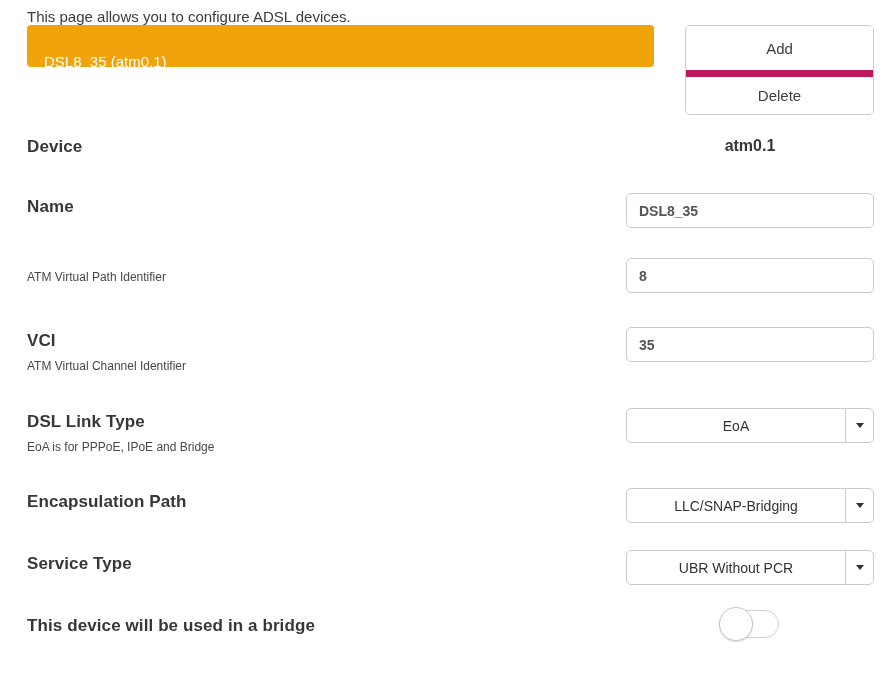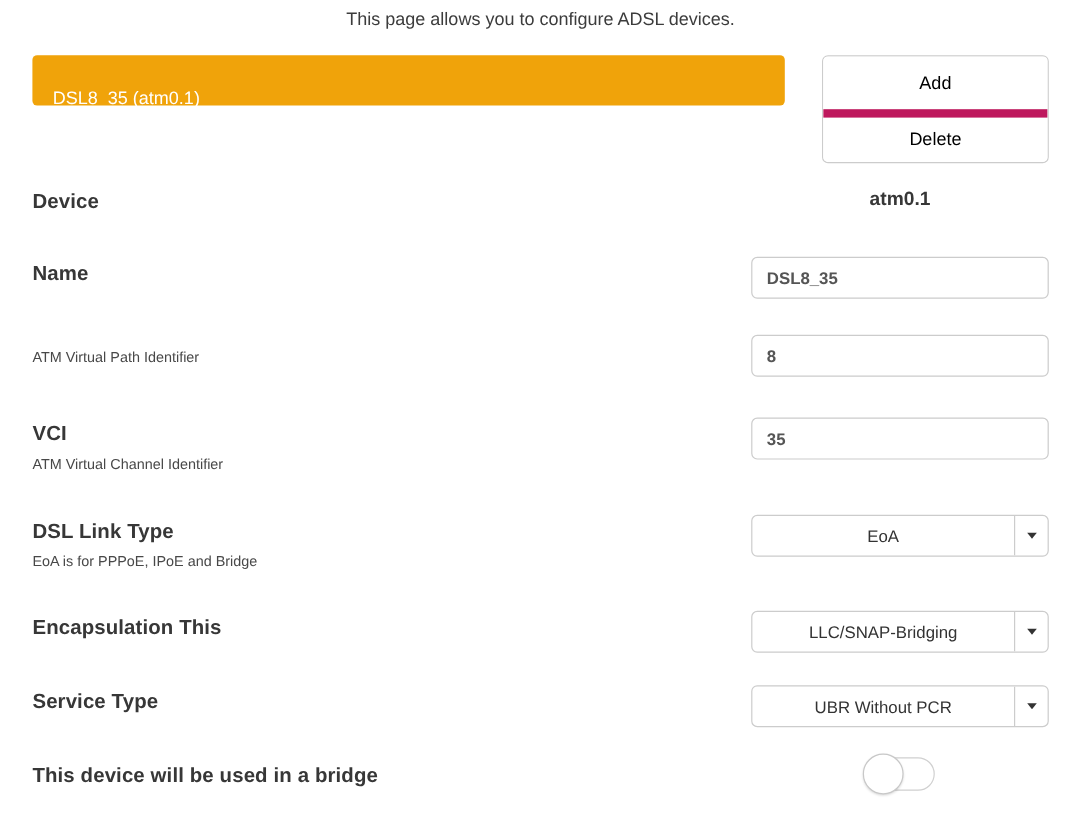--- a/index.html
+++ b/index.html
@@ -8,22 +8,20 @@
     background: #ffffff;
     font-family: "Liberation Sans", "DejaVu Sans", sans-serif;
     color: #373737;
     overflow: hidden;
   }
   .page { padding: 8px 21px 0 27px; }
 
   .description {
     font-size: 15px;
     color: #3c3c3c;
-    margin-bottom: 21px;
-    text-align: center;
   }
 
   
   .selector-row {
     display: flex;
     align-items: flex-start;
     gap: 31px;
     margin-bottom: 22px;
   }
   .device-pill {
@@ -48,21 +46,21 @@
     overflow: hidden;
     background: #fff;
   }
   .btn-group button {
     display: block;
     width: 100%;
     height: 44px;
     background: #fff;
     border: none;
     font-size: 15px;
-    color: #000000;
+    color: #404040;
     cursor: pointer;
     font-family: inherit;
   }
   .btn-group button + button { border-top: 7px solid #be185d; }
 
   
   .form-row {
     display: flex;
     justify-content: space-between;
     align-items: flex-start;
@@ -237,21 +235,21 @@
         <span class="select-value">EoA</span>
         <span class="caret-box">
             <span class="caret"></span>
           </span>
       </div>
     </div>
   </div>
 
   <div class="form-row row-encaps">
     <div class="label-col">
-      <div class="field-label">Encapsulation This</div>
+      <div class="field-label">Encapsulation Path</div>
     </div>
     <div class="control-col">
       <div class="select">
         <span class="select-value">LLC/SNAP-Bridging</span>
         <span class="caret-box">
             <span class="caret"></span>
           </span>
       </div>
     </div>
   </div>

